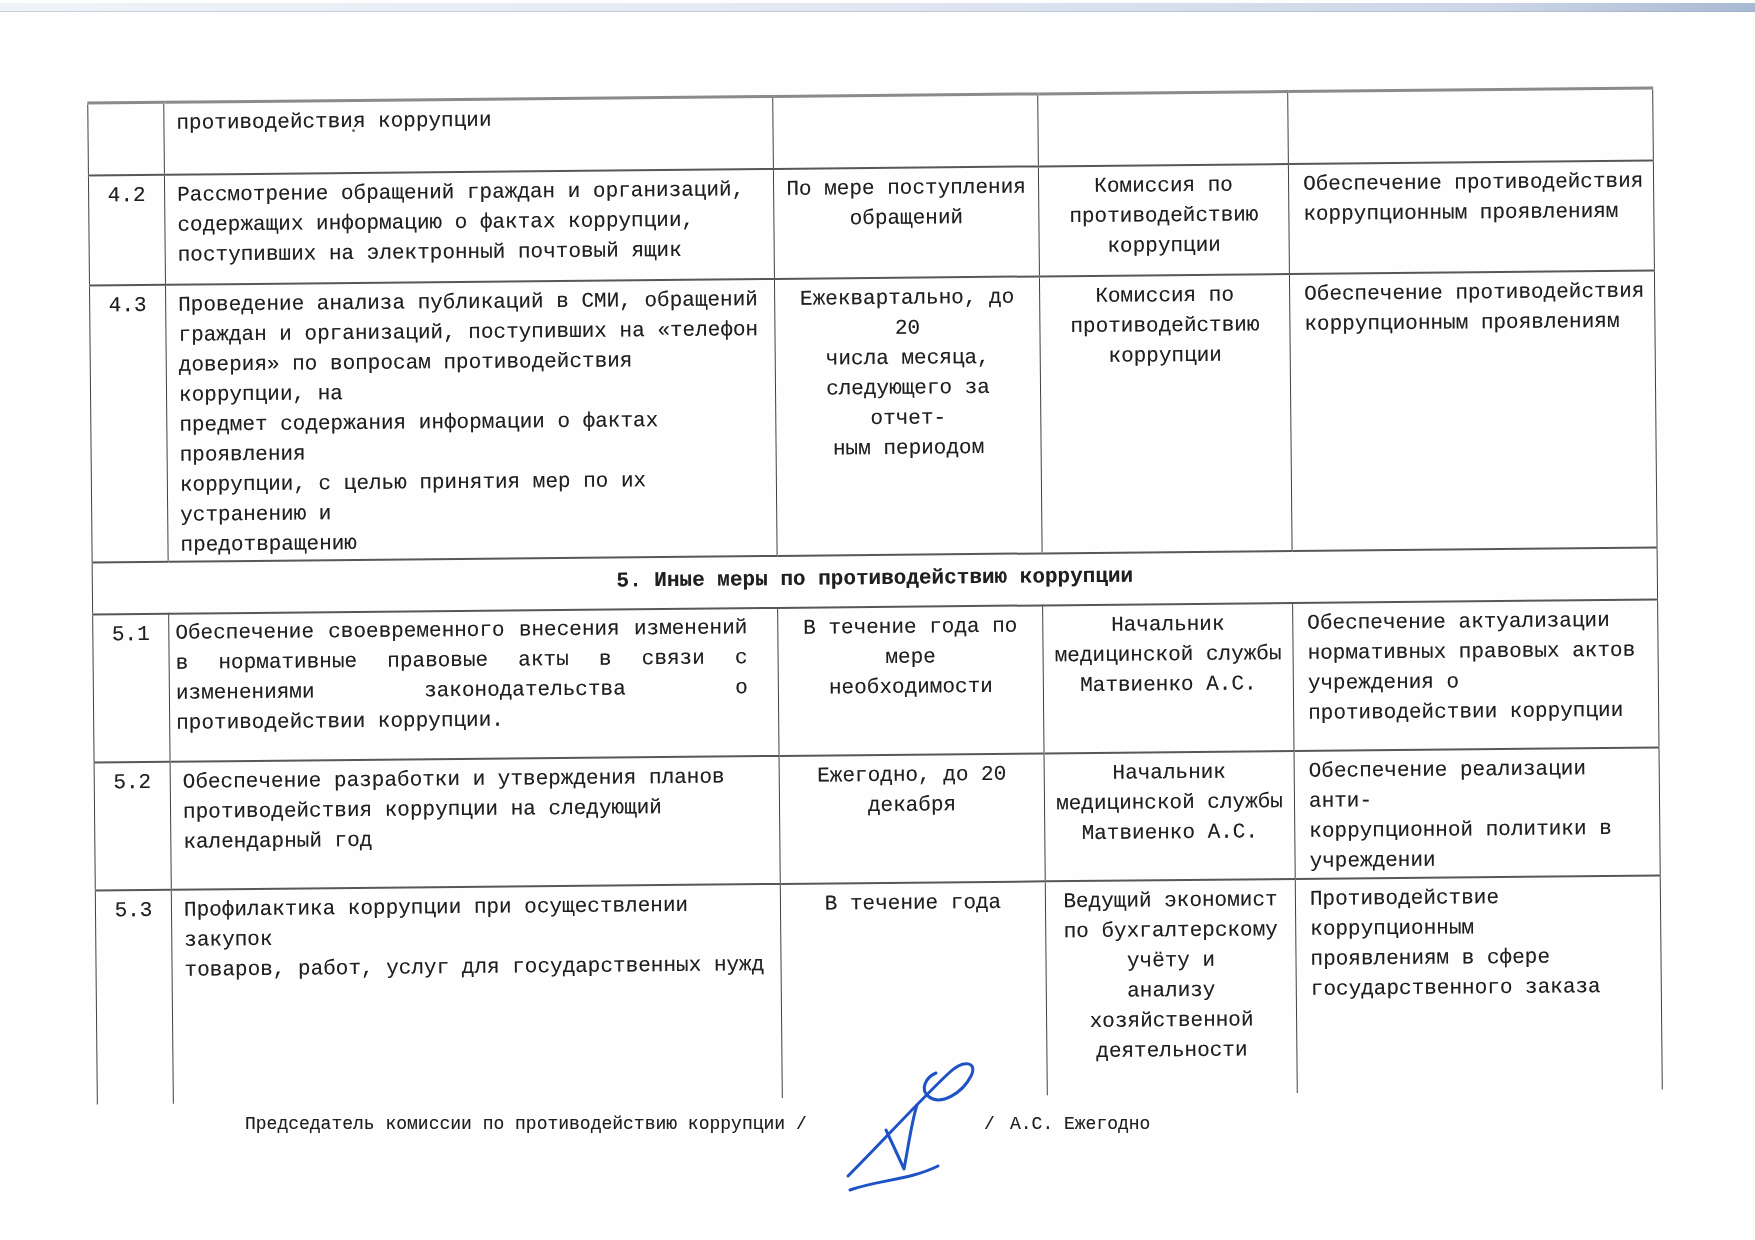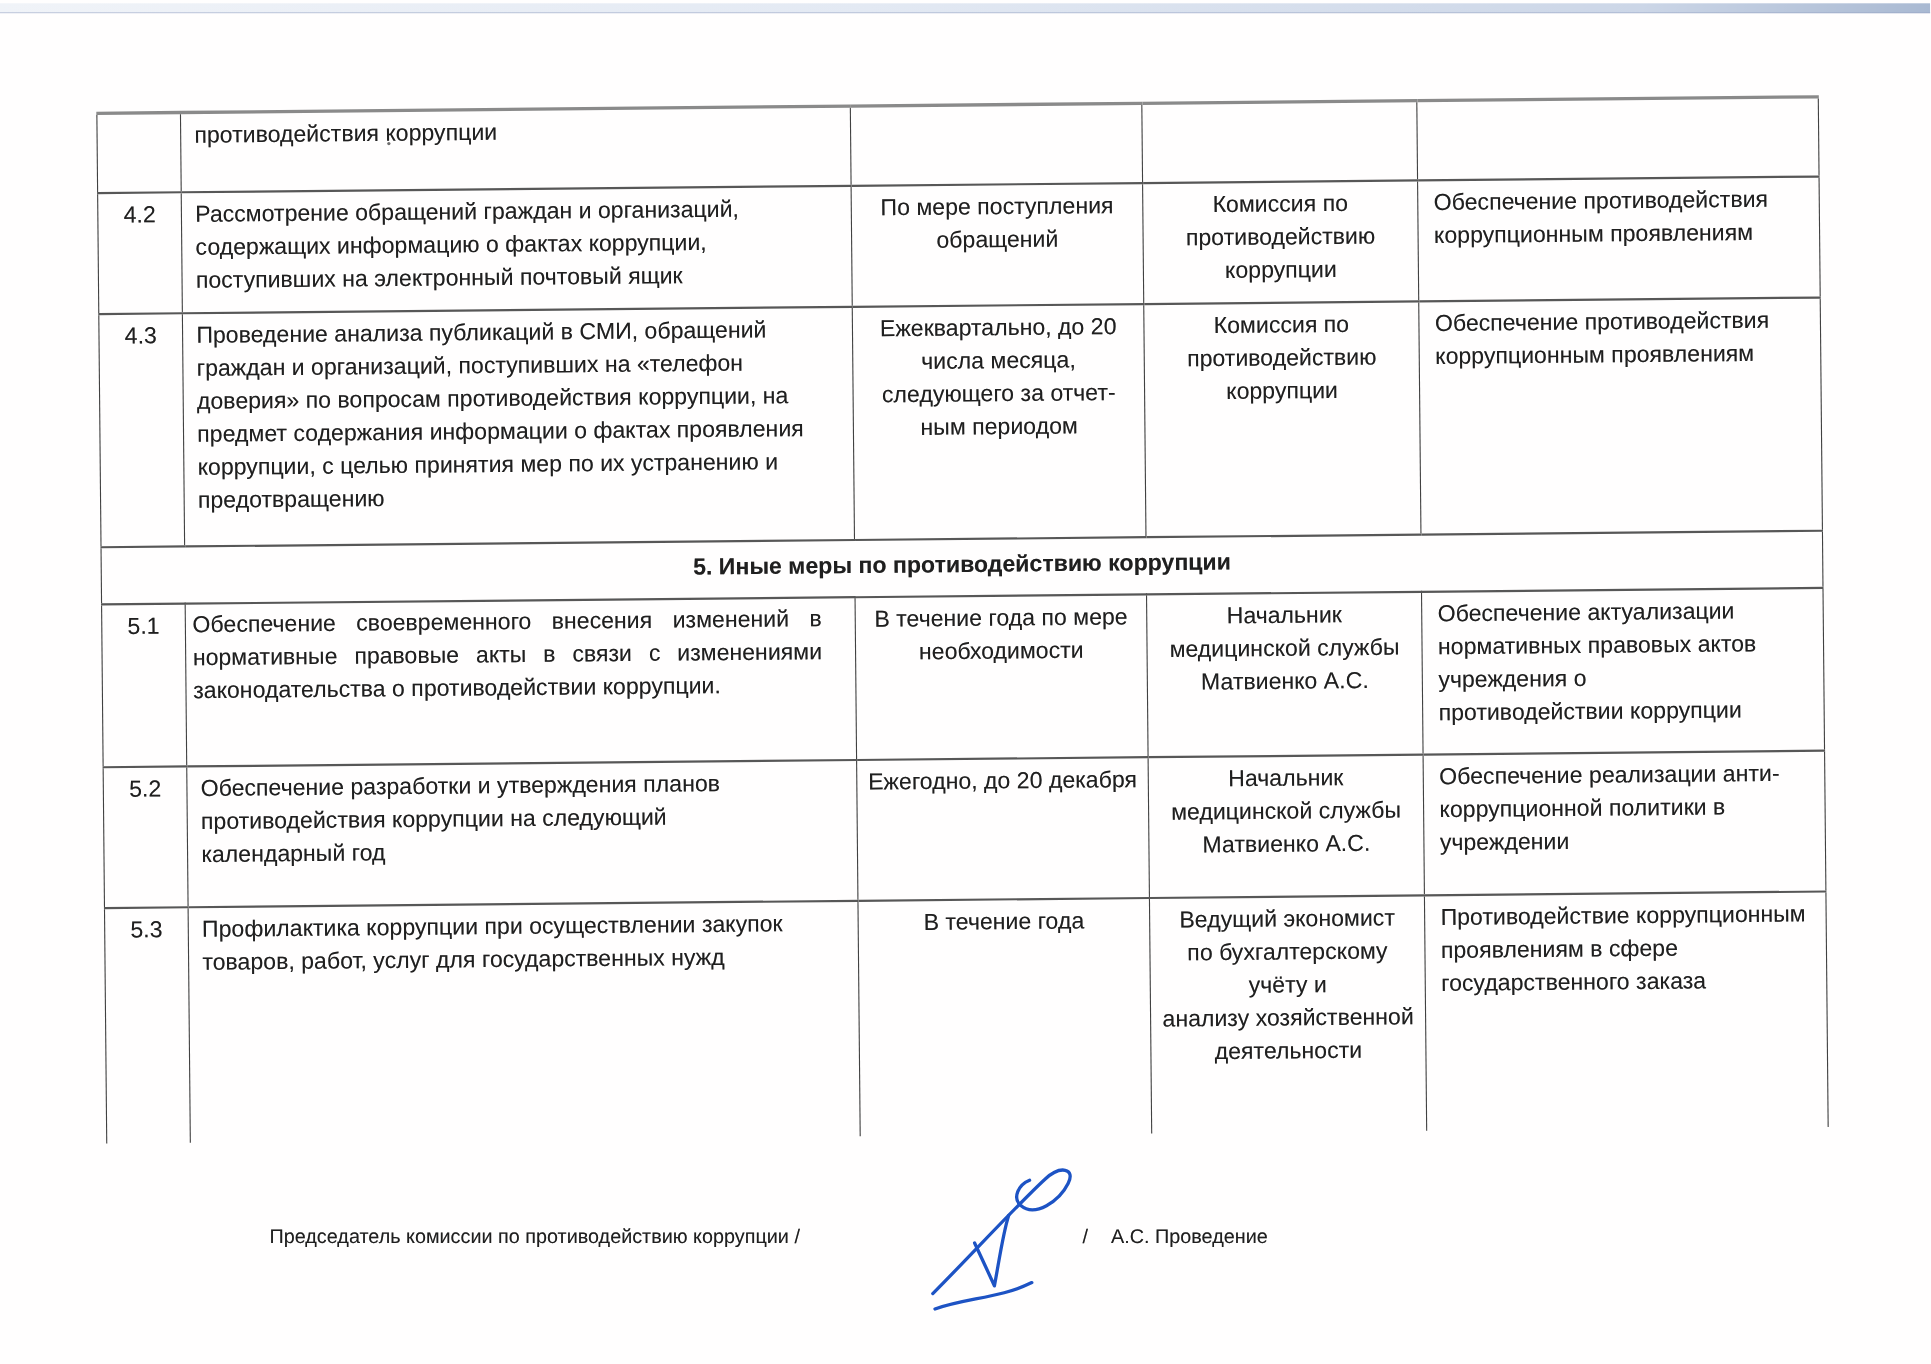--- a/index.html
+++ b/index.html
@@ -1,21 +1,21 @@
 <!DOCTYPE html>
 <html><head>
 <meta charset="utf-8">
 <style>
   html,body{margin:0;padding:0;background:#ffffff;}
   .page{
     position:relative;
     width:1755px;height:1240px;
     background:#fffefe;
     overflow:hidden;
-    font-family:Liberation Sans, sans-serif;
+    font-family:Liberation Mono, monospace;
     color:#1f1f1f;
     text-shadow:0 0 .5px rgba(40,40,40,.45);
   }
   
   .scan-edge{
     position:absolute;top:3px;left:0;width:1755px;height:8px;
     background:linear-gradient(90deg,#f0f3f8 0%,#e3e9f3 45%,#ccd6e7 85%,#a9b9d2 100%);
     border-bottom:1px solid rgba(150,165,195,.45);
   }
   .table-wrap{
@@ -165,16 +165,16 @@
     <g fill="none" stroke="#1d53c4" stroke-width="3" stroke-linecap="round" stroke-linejoin="round">
       <path d="M 10 126 C 40 96, 88 44, 112 22 C 126 9, 140 12, 133 26 C 125 42, 103 57, 90 46 C 82 39, 88 27, 98 23"></path>
       <path d="M 48 80 C 55 95, 62 110, 66 119 C 70 98, 74 70, 79 55"></path>
       <path d="M 12 140 C 40 130, 72 130, 100 116"></path>
     </g>
   </svg>
 
   <div class="footer">
     <span class="f-label">Председатель комиссии по противодействию коррупции /</span>
     <span class="f-sep">/</span>
-    <span class="f-name">А.С. Проведение</span>
+    <span class="f-name">А.С. Ежегодно</span>
   </div>
 
 </div>
 
 </body></html>

